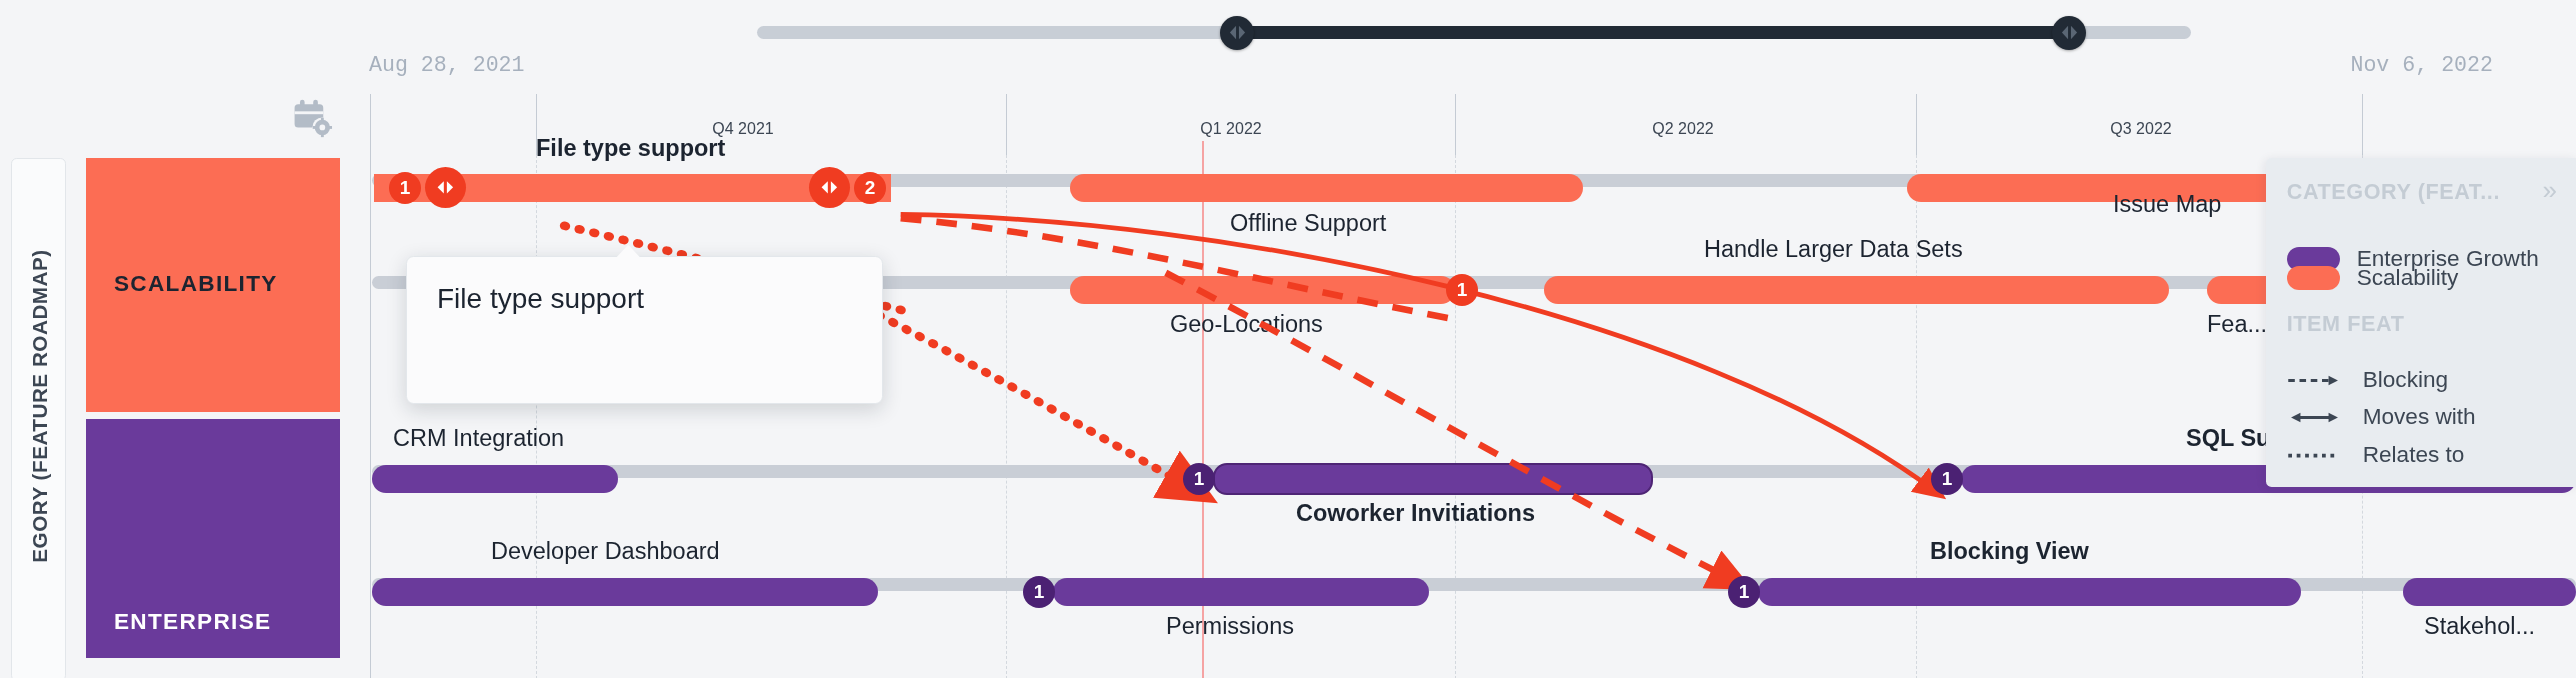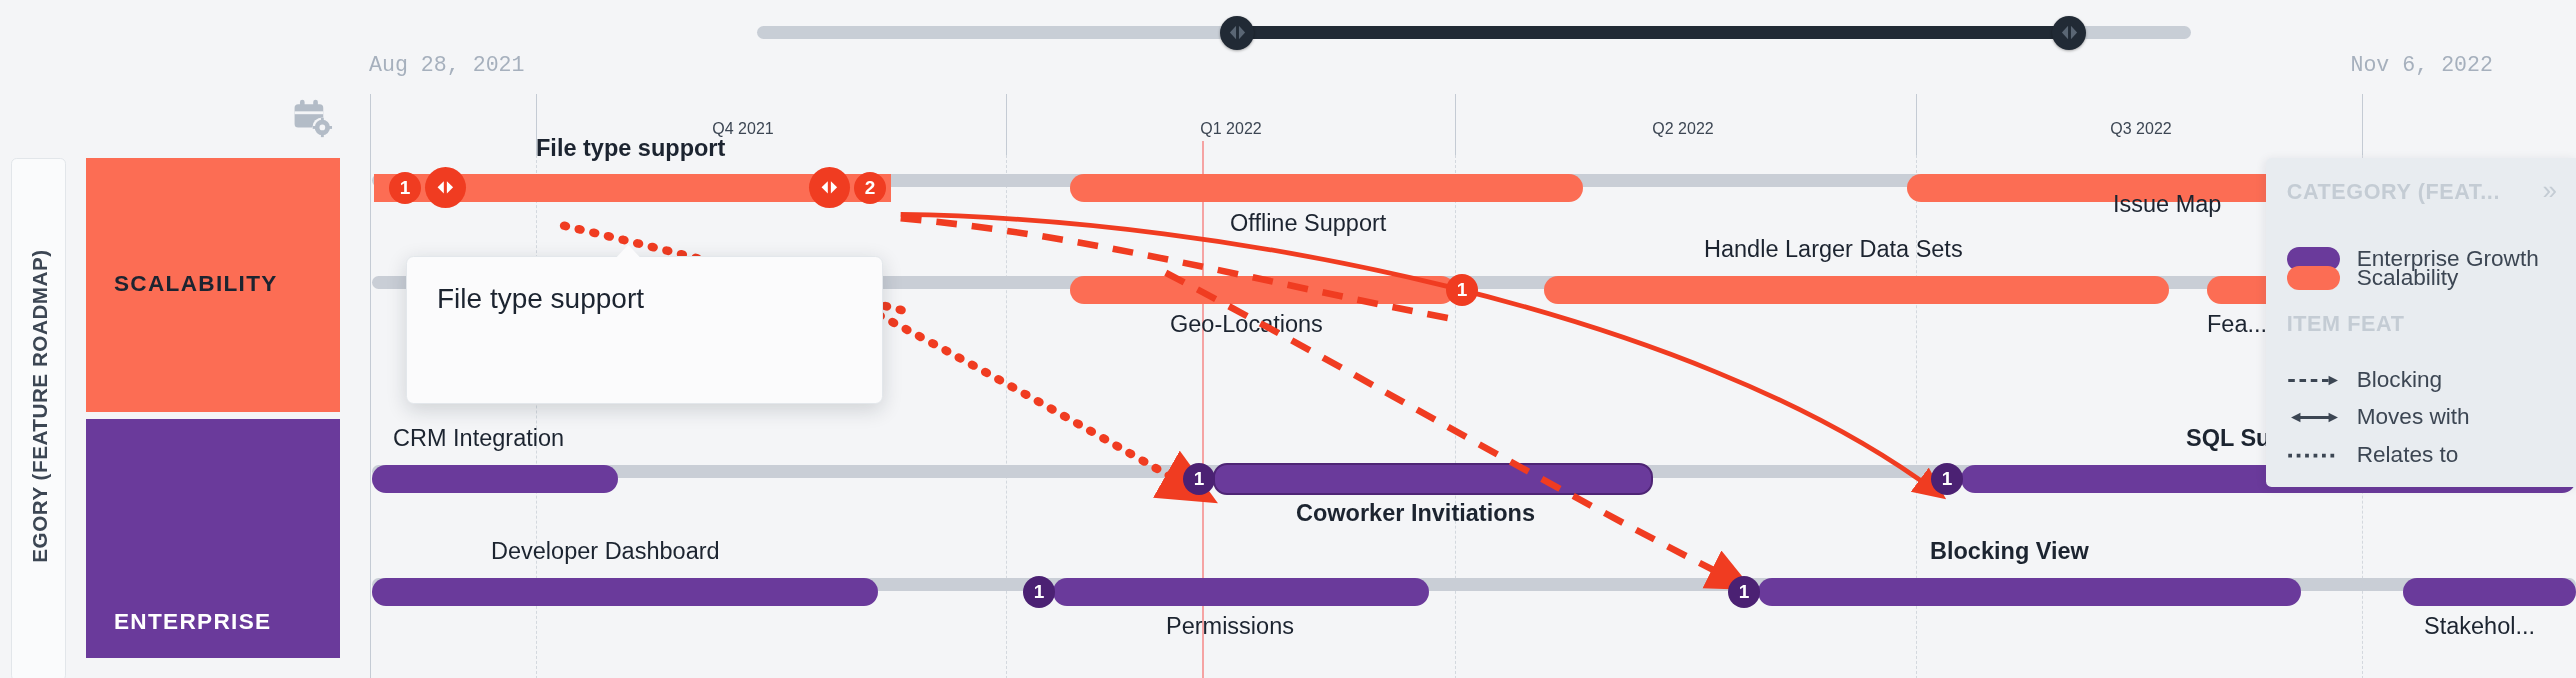--- a/index.html
+++ b/index.html
@@ -78,21 +78,21 @@
 
   
   .legend{position:absolute;right:0;top:158px;width:310px;height:329px;background:#e8ecf0;
           border-radius:5.6px 0 0 5.6px;z-index:25;box-shadow:-1.9px 1.9px 9.4px rgba(20,30,45,.08);}
   .lg-head{position:absolute;left:20.7px;top:20.7px;font-size:21.6px;font-weight:700;letter-spacing:0.6px;color:#c4ccd4;}
   .lg-collapse{position:absolute;right:19px;top:19px;font-size:26px;color:#c4ccd4;cursor:pointer;line-height:1;}
   .lg-item{position:absolute;left:20.7px;display:flex;align-items:center;gap:17px;}
   .lg-swatch{width:53px;height:24.4px;border-radius:12.2px;}
   .lg-text{font-size:22.6px;color:#3c4653;white-space:nowrap;}
   .lg-sub{position:absolute;left:20.7px;font-size:21.6px;font-weight:700;letter-spacing:0.6px;color:#c4ccd4;}
-  .lg-link{position:absolute;left:20.7px;display:flex;align-items:center;gap:15px;}
+  .lg-link{position:absolute;left:20.7px;display:flex;align-items:center;gap:21px;}
   .lg-link .lg-text{font-size:22.6px;}
 </style>
 </head>
 <body>
 
 <div class="zoom-slider">
   <div class="zs-track"></div>
   <div class="zs-range"></div>
   <div class="zs-handle left">
     <svg width="19" height="19" viewBox="0 0 20 20">

